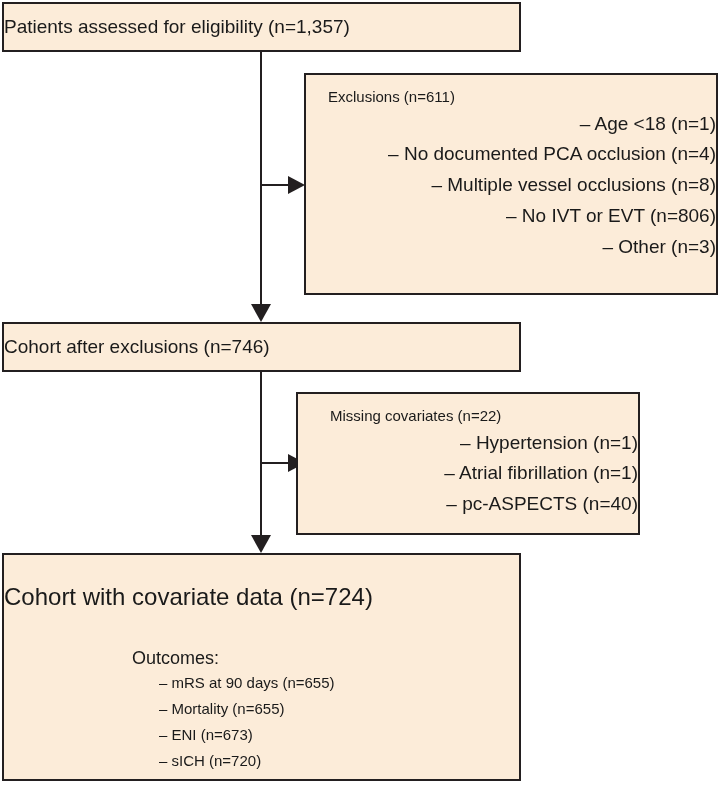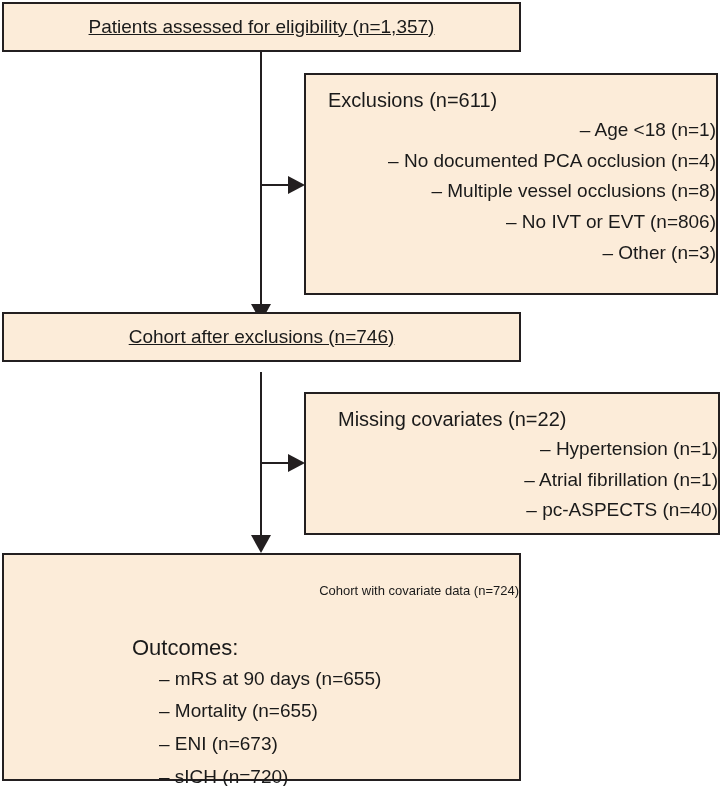--- a/index.html
+++ b/index.html
@@ -21,33 +21,32 @@
   }
   .box {
     position: absolute;
     box-sizing: border-box;
     background: #fcecd9;
     border: 2px solid #231f20;
   }
   .box-centered {
     display: flex;
     align-items: center;
-    justify-content: center;
-    text-decoration: underline;
+    justify-content: flex-start;
   }
   .title {
     font-size: 19px;
     line-height: 1.2;
     white-space: nowrap;
   }
   .listbox {
     padding: 13px 0 10px 22px;
   }
   .list-head {
-    font-size: 20px;
+    font-size: 15px;
     line-height: 1.24;
     margin-bottom: 2px;
   }
   .list-items {
     list-style: none;
     margin: 0;
     padding: 0 0 0 24px;
   }
   .list-items li {
     font-size: 19px;
@@ -56,39 +55,39 @@
     text-align: right;
   }
   
   .bottom-inner {
     position: absolute;
     left: 0;
     right: 0;
     top: 0;
   }
   .bottom-title {
-    text-align: right;
-    font-size: 13px;
+    text-align: left;
+    font-size: 24px;
     padding-top: 28px;
   }
   .outcomes-wrap {
     padding-left: 128px;
     padding-top: 36px;
   }
   .outcomes-head {
-    font-size: 22px;
+    font-size: 18px;
     line-height: 1.3;
   }
   .outcomes-list {
     list-style: none;
     margin: 0;
     padding: 0 0 0 27px;
   }
   .outcomes-list li {
-    font-size: 19px;
+    font-size: 15px;
     line-height: 1.72;
     white-space: nowrap;
   }
   
   .vline {
     position: absolute;
     width: 2px;
     background: #231f20;
   }
   .hline {
@@ -132,31 +131,31 @@
     <div class="list-head">Exclusions (n=611)</div>
     <ul class="list-items">
       <li>– Age &lt;18 (n=1)</li>
       <li>– No documented PCA occlusion (n=4)</li>
       <li>– Multiple vessel occlusions (n=8)</li>
       <li>– No IVT or EVT (n=806)</li>
       <li>– Other (n=3)</li>
     </ul>
   </div>
 
-  <div class="box box-centered" style="left:2px; top:312px; width:519px; height:50px;">
+  <div class="box box-centered" style="left:2px; top:322px; width:519px; height:50px;">
     <span class="title">Cohort after exclusions (n=746)</span>
   </div>
 
   <div class="vline" style="left:260px; top:372px; height:163px;"></div>
   <div class="arrow-down" style="left:251px; top:535px;"></div>
 
   <div class="hline" style="left:260px; top:462px; width:30px;"></div>
   <div class="arrow-right" style="left:288px; top:454px;"></div>
 
-  <div class="box listbox" style="left:304px; top:392px; width:416px; height:143px;padding-left:32px;">
+  <div class="box listbox" style="left:296px; top:392px; width:344px; height:143px;padding-left:32px;">
     <div class="list-head">Missing covariates (n=22)</div>
     <ul class="list-items">
       <li>– Hypertension (n=1)</li>
       <li>– Atrial fibrillation (n=1)</li>
       <li>– pc-ASPECTS (n=40)</li>
     </ul>
   </div>
 
   <div class="box" style="left:2px; top:553px; width:519px; height:228px;">
     <div class="bottom-inner">

